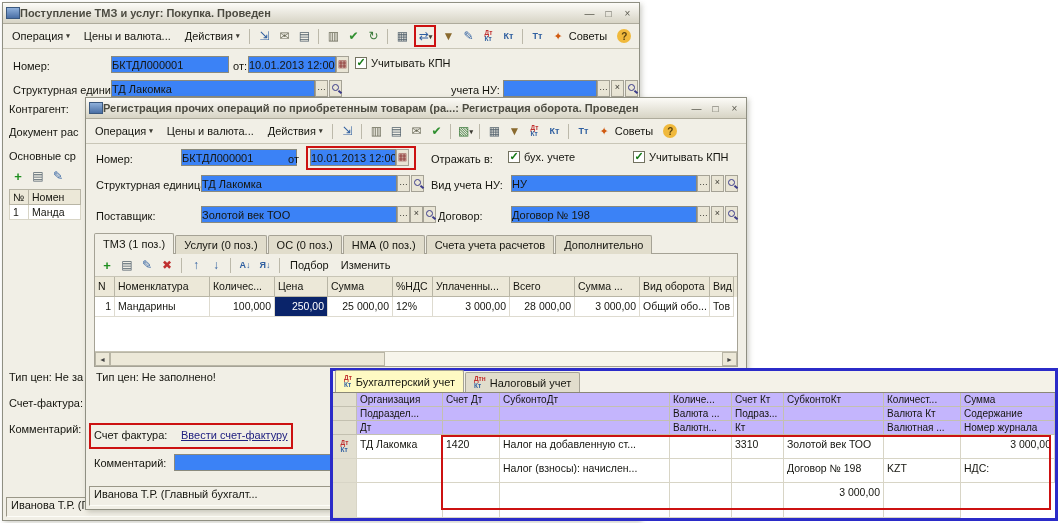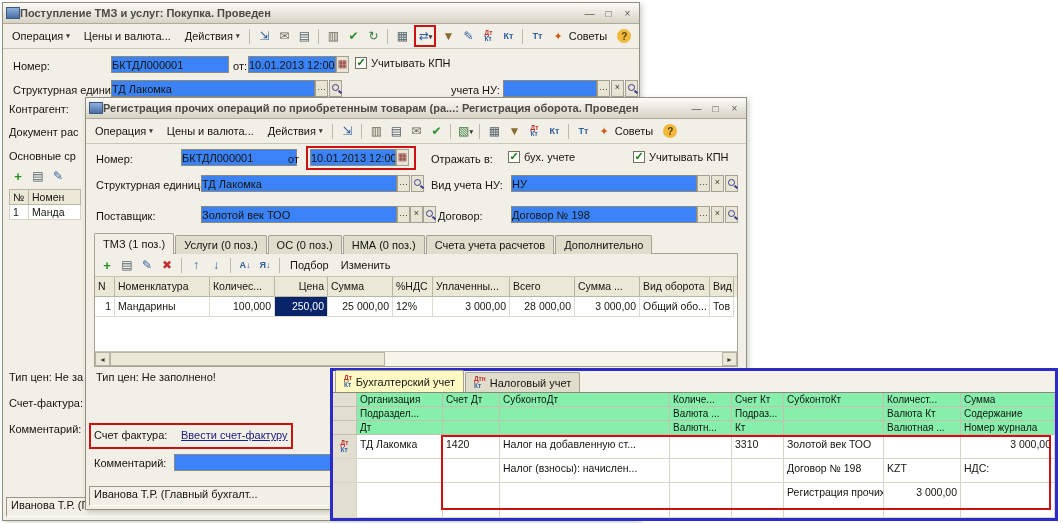--- a/index.html
+++ b/index.html
@@ -55,21 +55,21 @@
   .mh{display:flex;background:#ece8d8}
   .mh span{border:1px solid #b8b5a5;border-left:none;padding:1px 3px;box-sizing:border-box}
   .mh span:first-child{border-left:1px solid #b8b5a5}
   .mr{display:flex;background:#fff}
   .mr span{border:1px solid #d8d5c6;border-top:none;border-left:none;padding:1px 3px;box-sizing:border-box}
   .mr span:first-child{border-left:1px solid #d8d5c6}
   .mc1{width:20px}.mc2{width:52px}
   #pnl{position:absolute;left:330px;top:368px;width:728px;height:153px;border:3px solid #2b2bc8;background:#f4f2e8;z-index:3;box-sizing:border-box}
   .ptabs{position:absolute;left:0;top:0;right:0;height:22px;display:flex;align-items:flex-end;padding:2px 2px 0;box-sizing:border-box;background:#f4f2e8;border-bottom:1px solid #8a8778}
   #posting-grid{position:absolute;left:0;top:22px;right:0;bottom:0;display:grid;grid-template-columns:24px 86px 57px 170px 62px 52px 100px 77px 1fr;grid-template-rows:14px 14px 14px 24px 24px minmax(24px,1fr);background:#fff;overflow:hidden}
-  .gh{background:#86efac;border-right:1px solid #c3c0b0;border-bottom:1px solid #c3c0b0;font-size:10px;padding:1px 3px;overflow:hidden;white-space:nowrap}
+  .gh{background:#c4b5fd;border-right:1px solid #c3c0b0;border-bottom:1px solid #c3c0b0;font-size:10px;padding:1px 3px;overflow:hidden;white-space:nowrap}
   .gc{background:#fff;border-right:1px solid #d8d5c6;border-bottom:1px solid #d8d5c6;font-size:10.5px;padding:3px 3px;overflow:hidden;white-space:nowrap}
   .gh.first,.gc.first{background:#e2dfd0;display:flex;align-items:center;justify-content:center}
   .b{font-weight:normal}.r{text-align:right}
   .dtkt{display:inline-flex;flex-direction:column;justify-content:center;line-height:1;font-size:6.5px;font-weight:bold}
   .dtkt i{font-style:normal}
   .dtkt i:first-child{color:#c03030}
   .dtkt i:last-child{color:#2f5fa0}
   .ann{position:absolute;border:2px solid #cc1111;pointer-events:none;z-index:40;background:transparent;box-sizing:border-box}
 </style>
 </head>
@@ -304,21 +304,21 @@
             <span class="tbi" style="color: rgb(47, 95, 160); font-size: 9px; font-weight: bold;">Я↓</span>
             <span class="tsep"></span>
           </span>
         <span class="tbtn small">Подбор</span>
         <span class="tbtn small">Изменить</span>
       </div>
       <div class="thr">
           <div class="th" style="width: 20px;">N</div>
           <div class="th" style="width: 95px;">Номенклатура</div>
           <div class="th" style="width: 65px;">Количес...</div>
-          <div class="th" style="width: 53px; text-align: right;">Цена</div>
+          <div class="th" style="width: 53px;">Цена</div>
           <div class="th" style="width: 65px;">Сумма</div>
           <div class="th" style="width: 40px;">%НДС</div>
           <div class="th" style="width: 77px;">Уплаченны...</div>
           <div class="th" style="width: 65px;">Всего</div>
           <div class="th" style="width: 65px;">Сумма ...</div>
           <div class="th" style="width: 70px;">Вид оборота</div>
           <div class="th" style="width: 24px;">Вид</div>
         </div>
       <div class="tdr">
           <div class="td r" style="width: 20px;">1</div>
@@ -421,20 +421,19 @@
         <div class="gc"></div>
         <div class="gc">Договор № 198</div>
         <div class="gc">KZT</div>
         <div class="gc">НДС:</div>
         <div class="gc first"></div>
         <div class="gc"></div>
         <div class="gc"></div>
         <div class="gc"></div>
         <div class="gc"></div>
         <div class="gc"></div>
-        <div class="gc">Регистрация прочих</div>
         <div class="gc r">3 000,00</div>
         <div class="gc"></div>
       </div>
     <div class="ann" style="left:108px;top:64px;width:610px;height:75px"></div>
   </section>
 
 </div>
 
 </body></html>

